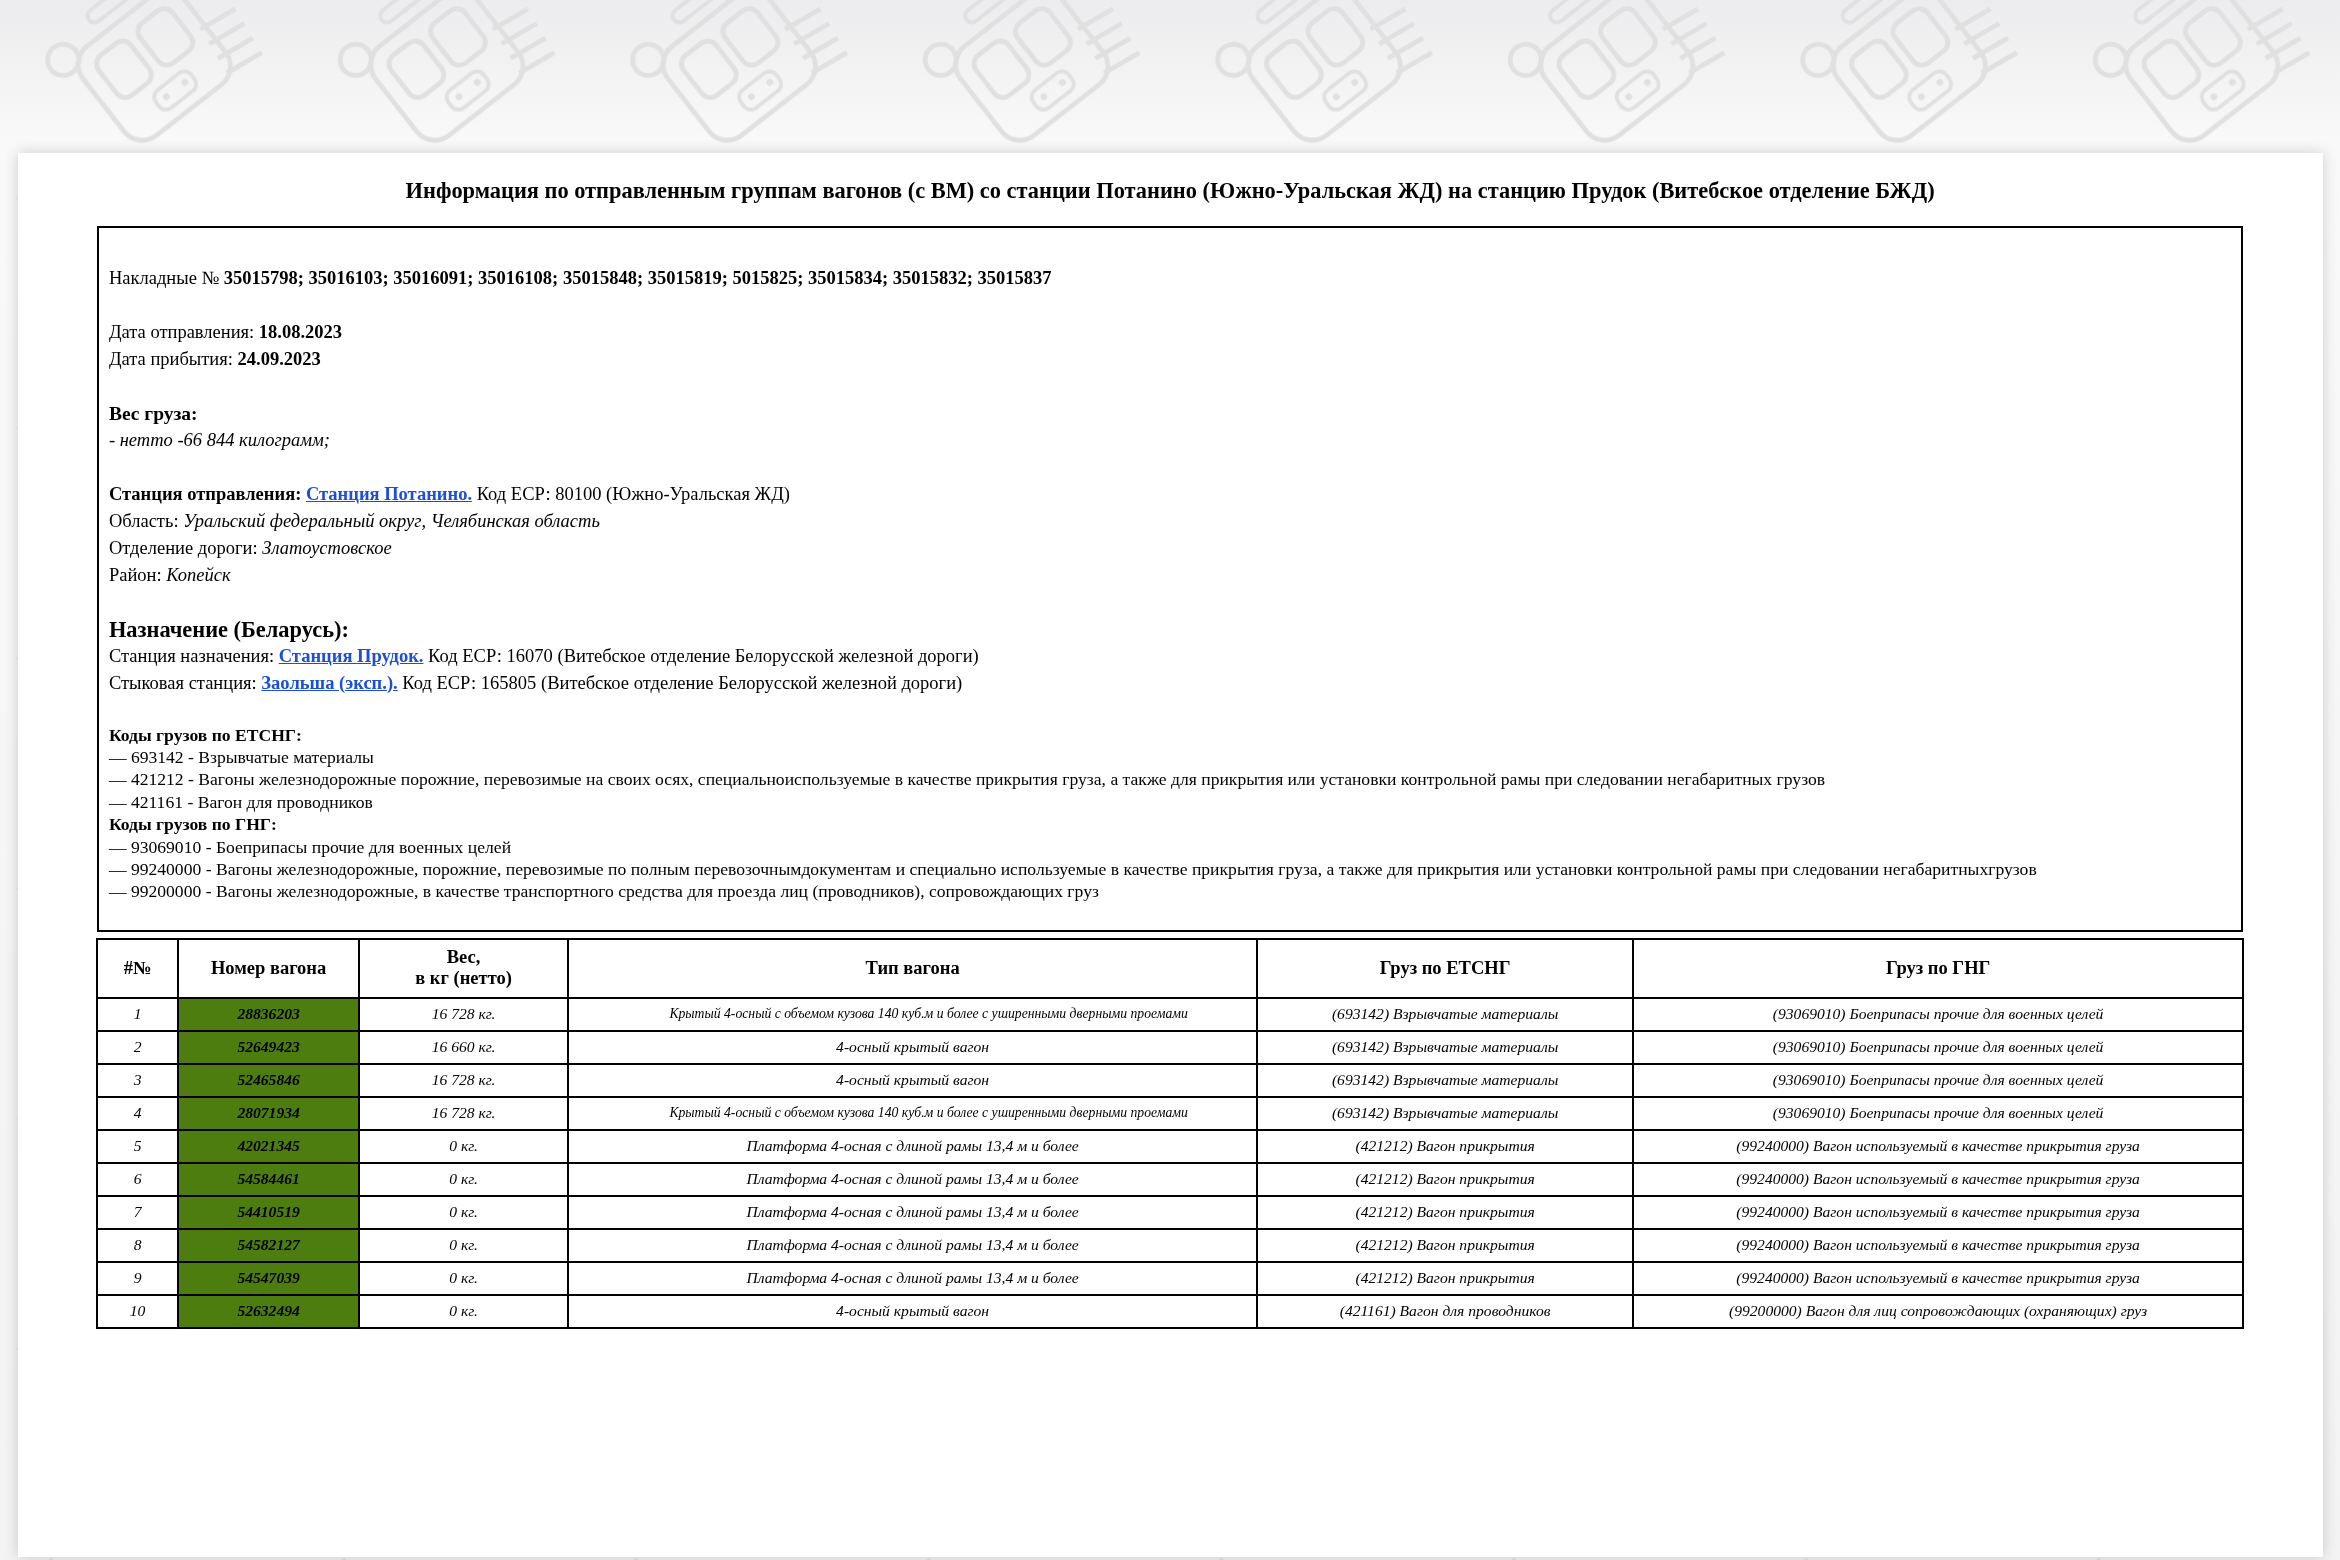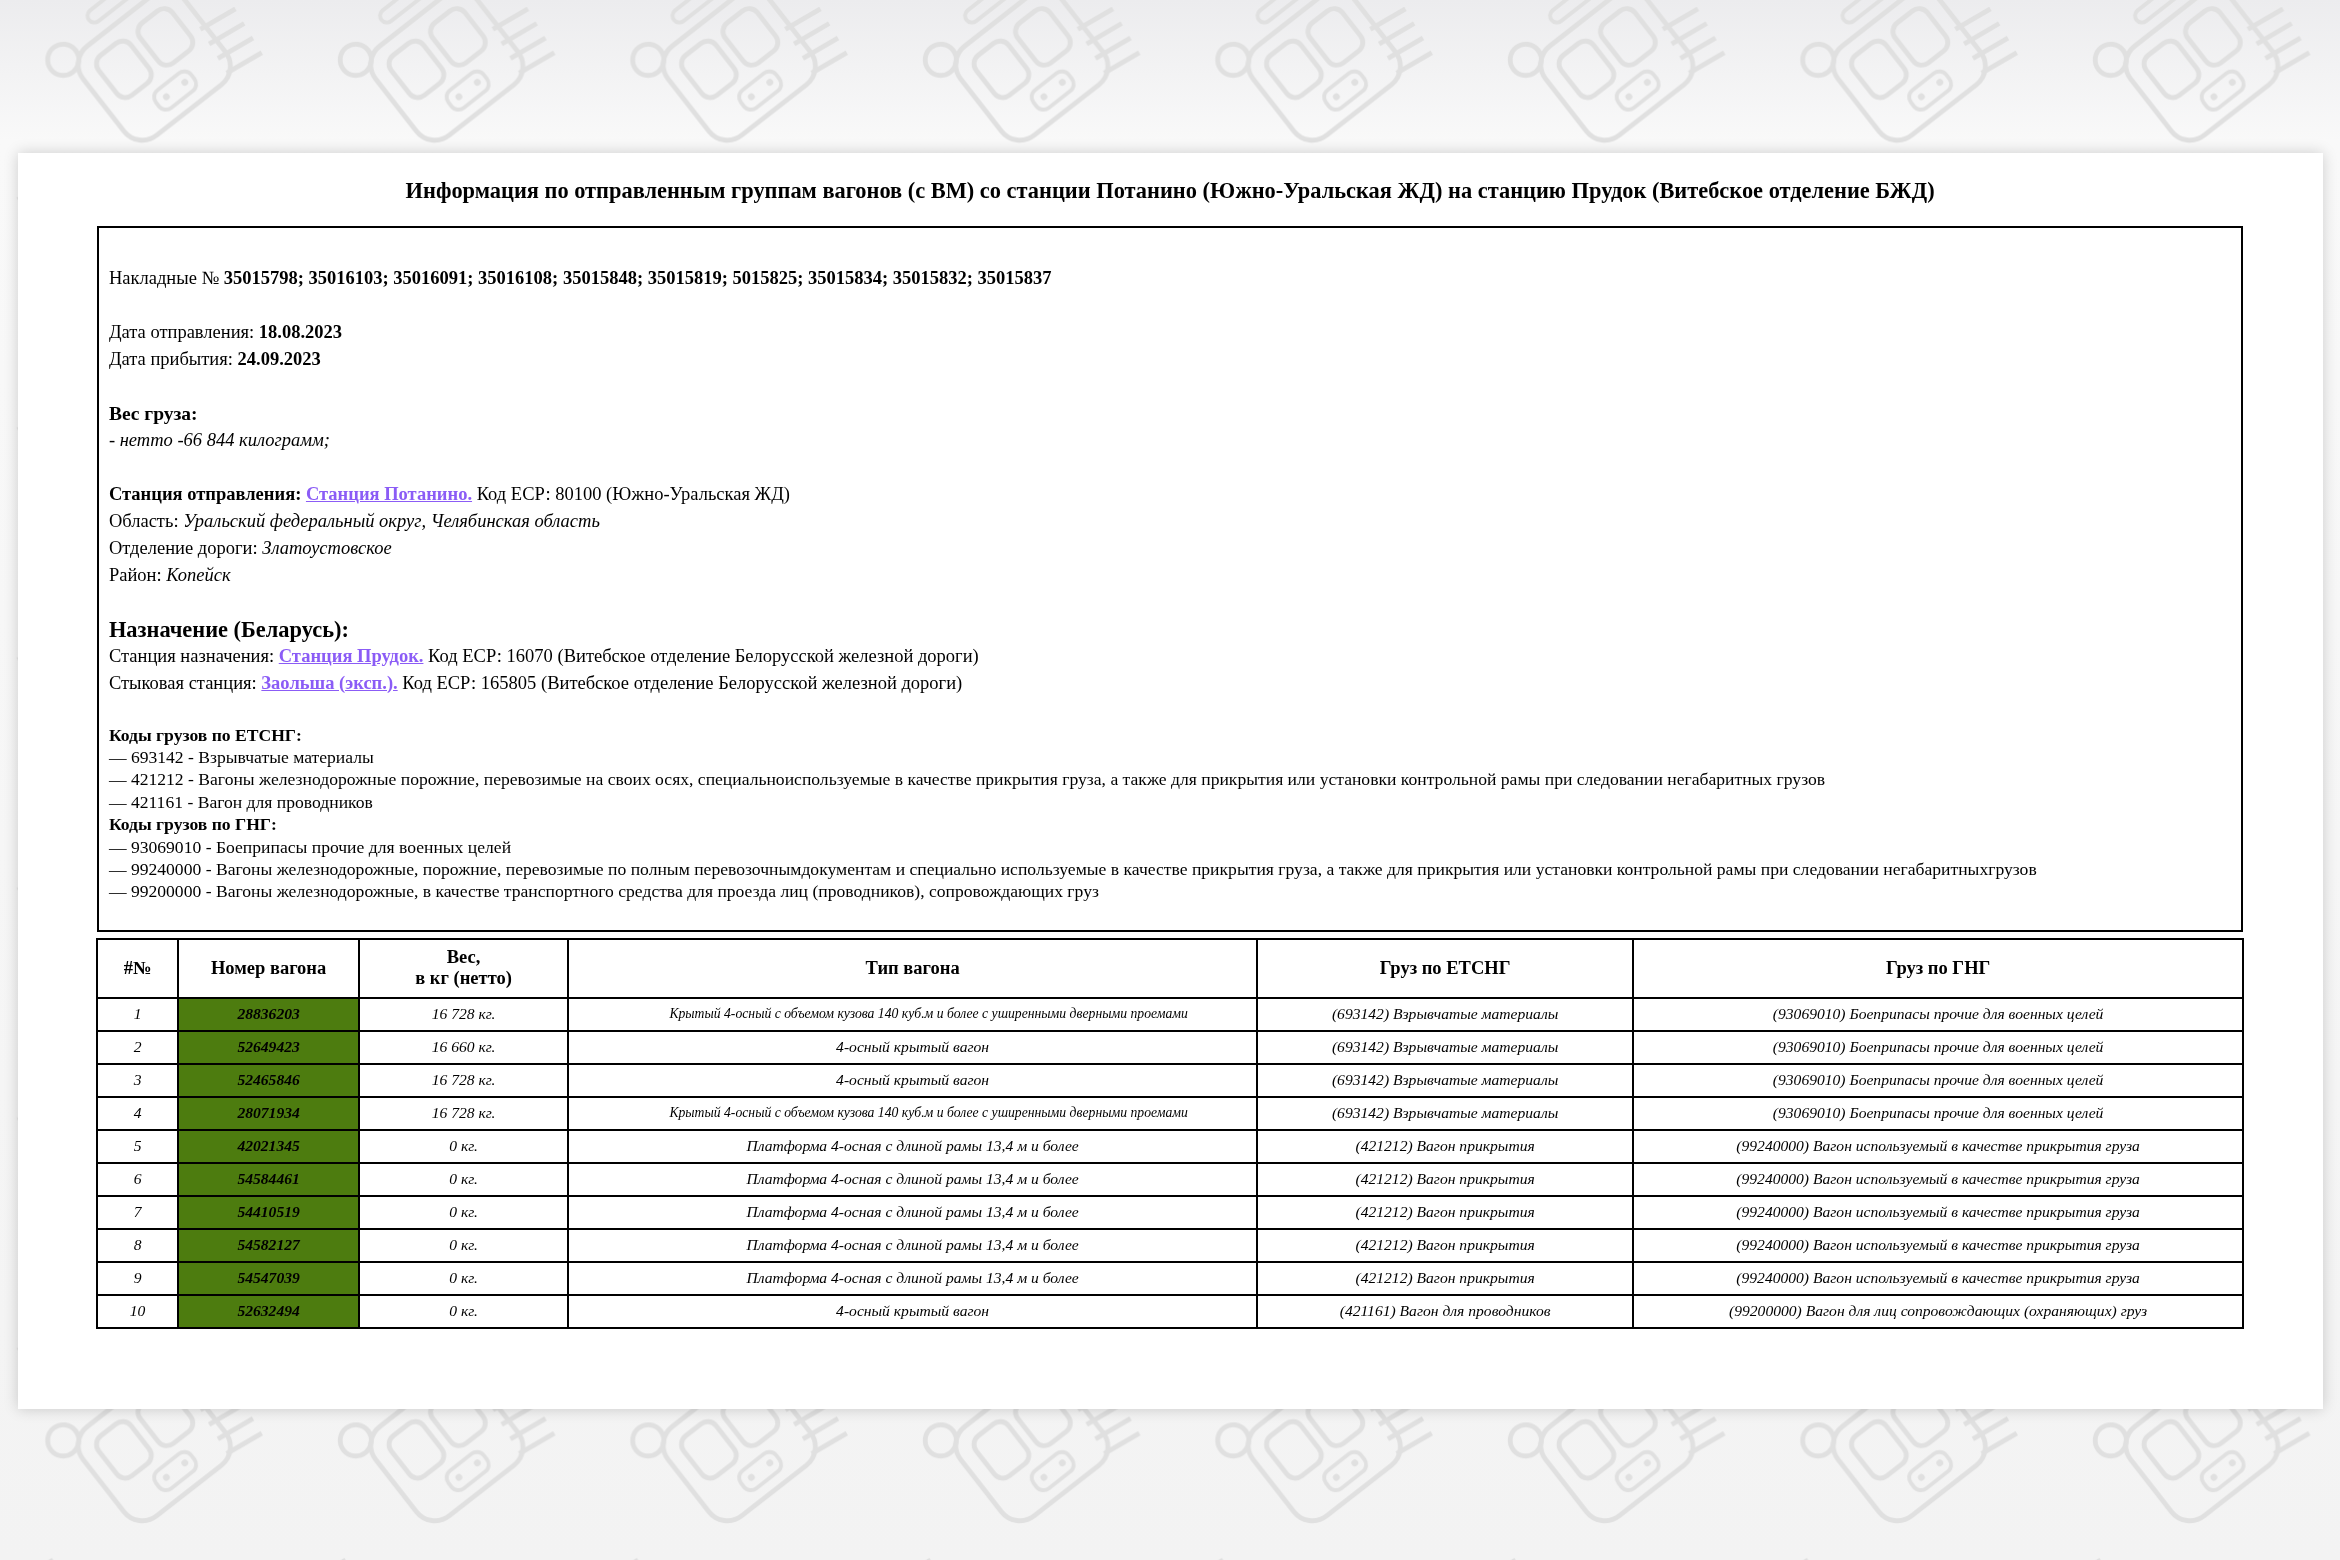--- a/index.html
+++ b/index.html
@@ -6,42 +6,42 @@
   body {
     width: 2341px; height: 1560px;
     position: relative; overflow: hidden;
     background: linear-gradient(180deg, #ececee 0%, #f9f9f9 9%, #f3f3f3 100%);
     font-family: "Liberation Serif", serif;
     color: #000;
   }
   .bg-svg { position: absolute; left: 0; top: 0; z-index: 0; }
   .page {
     position: absolute; left: 17.6px; top: 153px;
-    width: 2305px; height: 1256px;
+    width: 2305px; height: 1404px;
     background: #ffffff; z-index: 1;
     box-shadow: 0 0 13.7px rgba(0,0,0,0.18);
   }
   .doc-title {
     text-align: center; font-weight: bold; font-size: 22.4px;
     padding-top: 25px; margin: 0;
   }
   .content-box {
     margin: 21.5px auto 0; width: 2146px; box-sizing: border-box;
     border: 2px solid #000;
     padding: 37px 9.8px 27px 9.8px;
     font-size: 18.5px;
   }
   .content-box p { margin: 0; line-height: 27px; }
   .blank { height: 27px; }
   .b { font-weight: bold; }
   .i { font-style: italic; }
   .sub-heading { font-weight: bold; font-size: 19.5px; }
   .section-heading { font-weight: bold; font-size: 22.4px; line-height: 31px; margin: 0; }
   .station-link {
-    color: #8b5cf6; font-weight: bold; text-decoration: underline; cursor: pointer;
+    color: #1d4ed8; font-weight: bold; text-decoration: underline; cursor: pointer;
   }
   .codes p { font-size: 17.6px; line-height: 22.4px; }
   .codes-heading { font-weight: bold; font-size: 19.5px; line-height: 25px; }
   table.wagons {
     margin: 5.9px auto 0; width: 2146px;
     border-collapse: collapse; border: 2px solid #000;
     table-layout: fixed;
   }
   table.wagons th {
     border: 2px solid #000; border-bottom: 2.9px solid #000;

